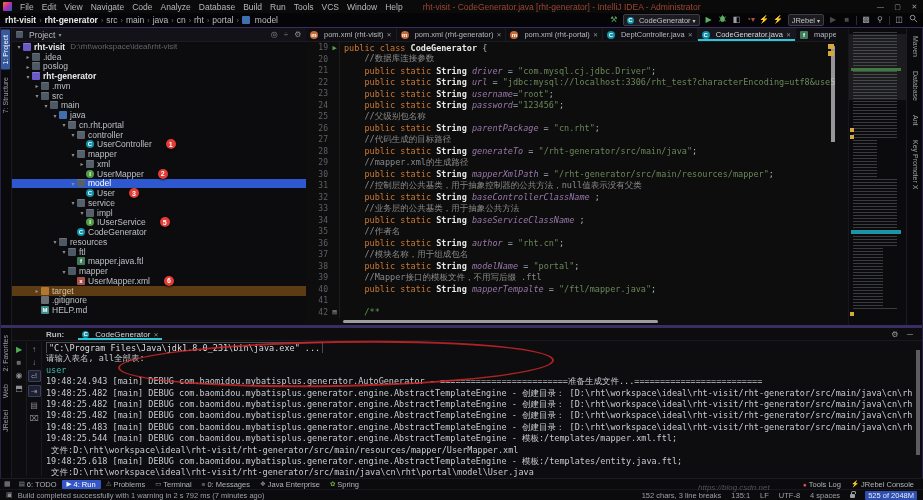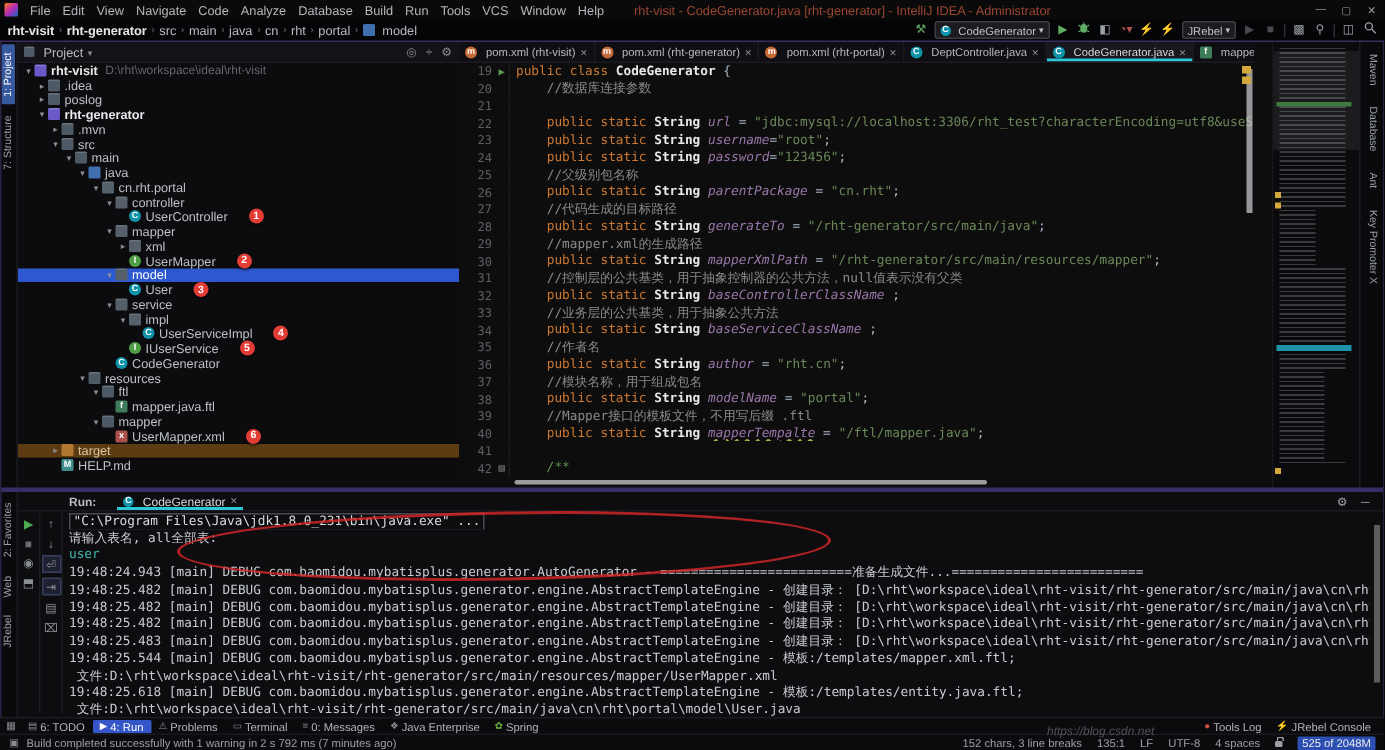--- a/index.html
+++ b/index.html
@@ -337,26 +337,20 @@
           <div class="trow" style="padding-left: 57px;">
             <span class="arrow">▾</span>
             <span class="ti ic-pkg"></span>
             <span class="tlabel">service</span>
           </div>
           <div class="trow" style="padding-left: 66px;">
             <span class="arrow">▾</span>
             <span class="ti ic-pkg"></span>
             <span class="tlabel">impl</span>
           </div>
-          <div class="trow" style="padding-left: 75px;">
-            <span class="arrow"></span>
-            <span class="ti ic-class">C</span>
-            <span class="tlabel">UserServiceImpl</span>
-            <span class="badge">4</span>
-          </div>
           <div class="trow" style="padding-left: 66px;">
             <span class="arrow"></span>
             <span class="ti ic-iface">I</span>
             <span class="tlabel">IUserService</span>
             <span class="badge">5</span>
           </div>
           <div class="trow" style="padding-left: 57px;">
             <span class="arrow"></span>
             <span class="ti ic-class">C</span>
             <span class="tlabel">CodeGenerator</span>
@@ -384,20 +378,25 @@
           <div class="trow" style="padding-left: 57px;">
             <span class="arrow"></span>
             <span class="ti ic-xml">x</span>
             <span class="tlabel">UserMapper.xml</span>
             <span class="badge">6</span>
           </div>
           <div class="trow excluded" style="padding-left: 21px;">
             <span class="arrow">▸</span>
             <span class="ti ic-target"></span>
             <span class="tlabel">target</span>
+          </div>
+          <div class="trow" style="padding-left: 21px;">
+            <span class="arrow"></span>
+            <span class="ti ic-file"></span>
+            <span class="tlabel">.gitignore</span>
           </div>
           <div class="trow" style="padding-left: 21px;">
             <span class="arrow"></span>
             <span class="ti ic-md">M</span>
             <span class="tlabel">HELP.md</span>
           </div>
         </div>
     </div>
 
     <div class="editor">
@@ -439,20 +438,21 @@
             <span class="ctext"><span class="tok-kw">public </span><span class="tok-kw">class </span><span class="tok-cls">CodeGenerator </span><span class="tok-pl">{</span></span>
           </div>
           <div class="cline">
             <span class="lnum">20</span>
             <span class="gslot"></span>
             <span class="ctext"><span class="tok-pl">    </span><span class="tok-cmt">//数据库连接参数</span></span>
           </div>
           <div class="cline">
             <span class="lnum">21</span>
             <span class="gslot"></span>
+            <span class="ctext"><span class="tok-pl">    </span><span class="tok-kw">public static </span><span class="tok-cls">String </span><span class="tok-var">driver</span><span class="tok-pl"> = </span><span class="tok-str">"com.mysql.cj.jdbc.Driver"</span><span class="tok-pl">;</span></span>
           </div>
           <div class="cline">
             <span class="lnum">22</span>
             <span class="gslot"></span>
             <span class="ctext"><span class="tok-pl">    </span><span class="tok-kw">public static </span><span class="tok-cls">String </span><span class="tok-var">url</span><span class="tok-pl"> = </span><span class="tok-str">"jdbc:mysql://localhost:3306/rht_test?characterEncoding=utf8&amp;useSSL=false&amp;serverT</span></span>
           </div>
           <div class="cline">
             <span class="lnum">23</span>
             <span class="gslot"></span>
             <span class="ctext"><span class="tok-pl">    </span><span class="tok-kw">public static </span><span class="tok-cls">String </span><span class="tok-var">username</span><span class="tok-pl">=</span><span class="tok-str">"root"</span><span class="tok-pl">;</span></span>

